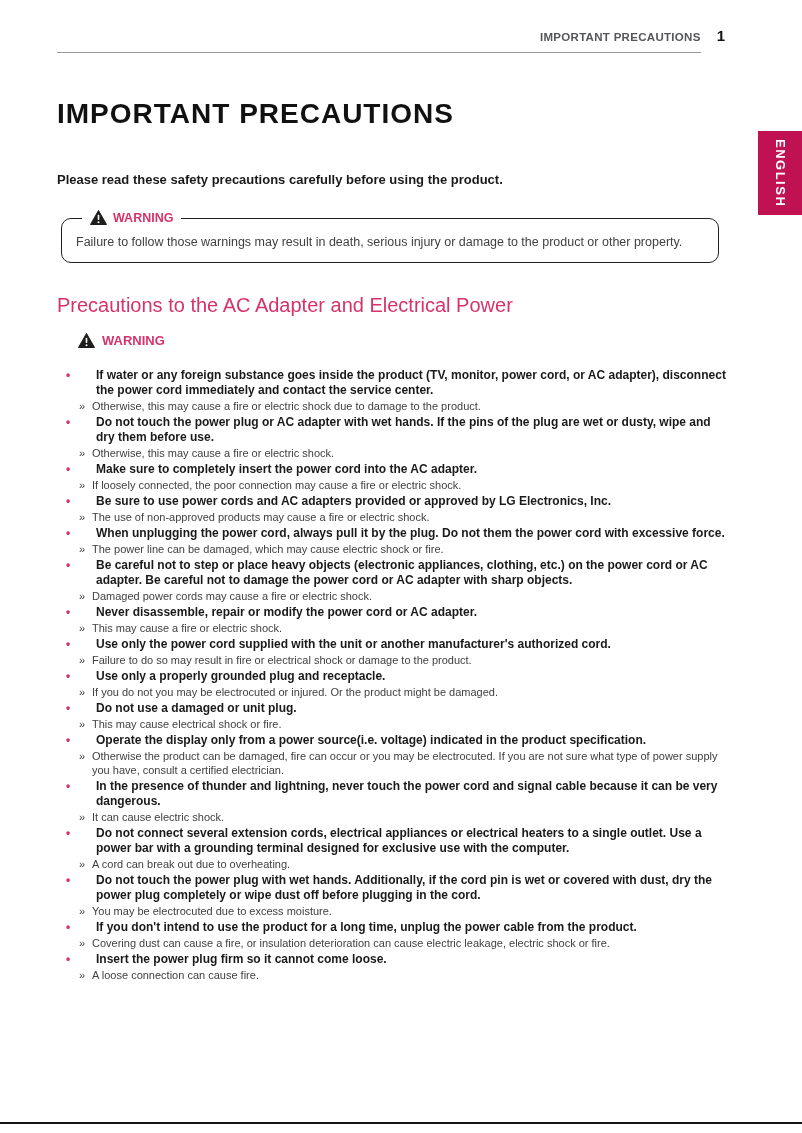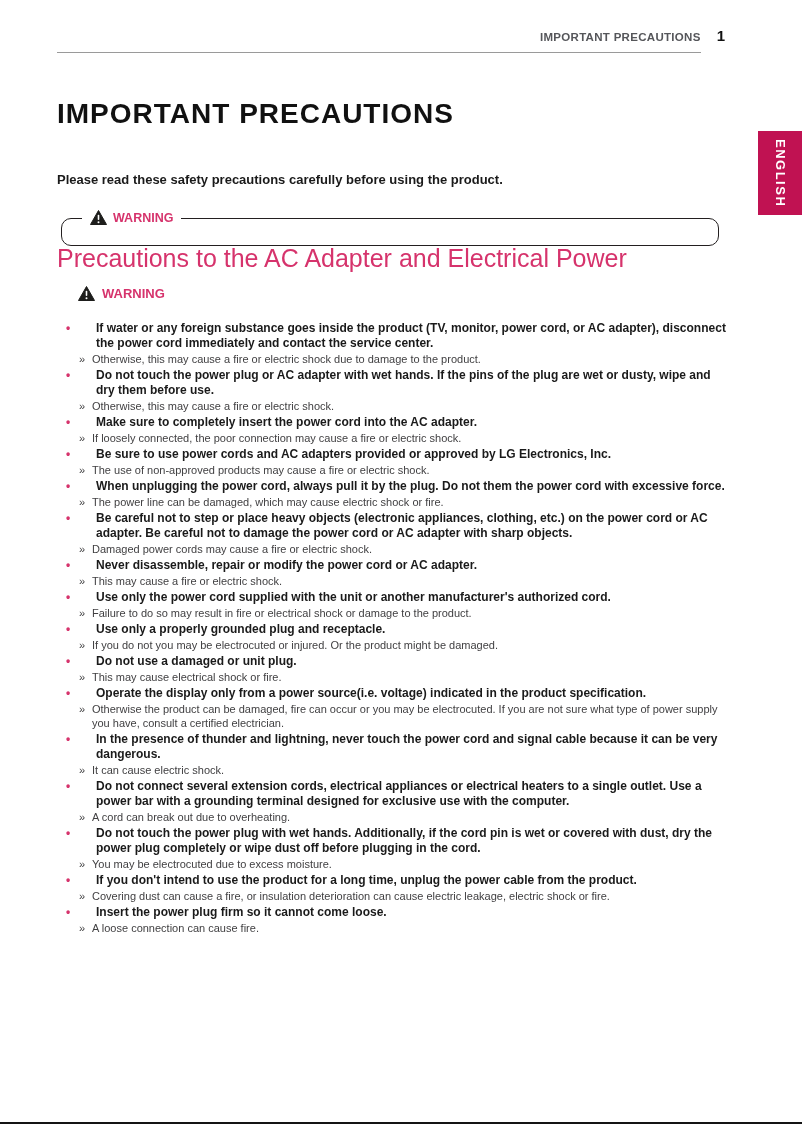--- a/index.html
+++ b/index.html
@@ -62,21 +62,22 @@
     position:absolute; top:-9px; left:20px;
     background:#fff; padding:0 8px;
     display:flex; align-items:center; gap:6px;
     font-size:12.5px; font-weight:bold; color:var(--accent);
   }
   .warn-box-text {
     font-size:12.5px; line-height:17px; color:#414042;
   }
 
   .section-heading {
-    font-size:25px; font-weight:normal; color:var(--accent); line-height:24px;
+    margin-top:30px;
+    font-size:20px; font-weight:normal; color:var(--accent); line-height:24px;
   }
 
   .section-warning {
     margin-top:16px; margin-left:21px;
     display:flex; align-items:center; gap:7px;
     font-size:13px; font-weight:bold; color:var(--accent);
   }
 
   .list { margin-top:20px; }
   .item { margin-bottom:2px; }
@@ -124,20 +125,21 @@
 
     <div class="warn-box">
       <div class="warn-box-label">
         <svg class="warn-icon" width="17" height="15" viewBox="0 0 34 30" aria-hidden="true">
           <path d="M17 1 L33 29 L1 29 Z" fill="#1d1d1b" stroke="#1d1d1b" stroke-width="2" stroke-linejoin="round"></path>
           <rect x="15.4" y="9.5" width="3.2" height="10.5" rx="1.4" fill="#fff"></rect>
           <circle cx="17" cy="24.6" r="2" fill="#fff"></circle>
         </svg>
         <span>WARNING</span>
       </div>
+      <p class="warn-box-text">Failure to follow those warnings may result in death, serious injury or damage to the product or other property.</p>
     </div>
 
     <h2 class="section-heading">Precautions to the AC Adapter and Electrical Power</h2>
 
     <div class="section-warning">
       <svg class="warn-icon" width="17" height="15" viewBox="0 0 34 30" aria-hidden="true">
         <path d="M17 1 L33 29 L1 29 Z" fill="#1d1d1b" stroke="#1d1d1b" stroke-width="2" stroke-linejoin="round"></path>
         <rect x="15.4" y="9.5" width="3.2" height="10.5" rx="1.4" fill="#fff"></rect>
         <circle cx="17" cy="24.6" r="2" fill="#fff"></circle>
       </svg>

